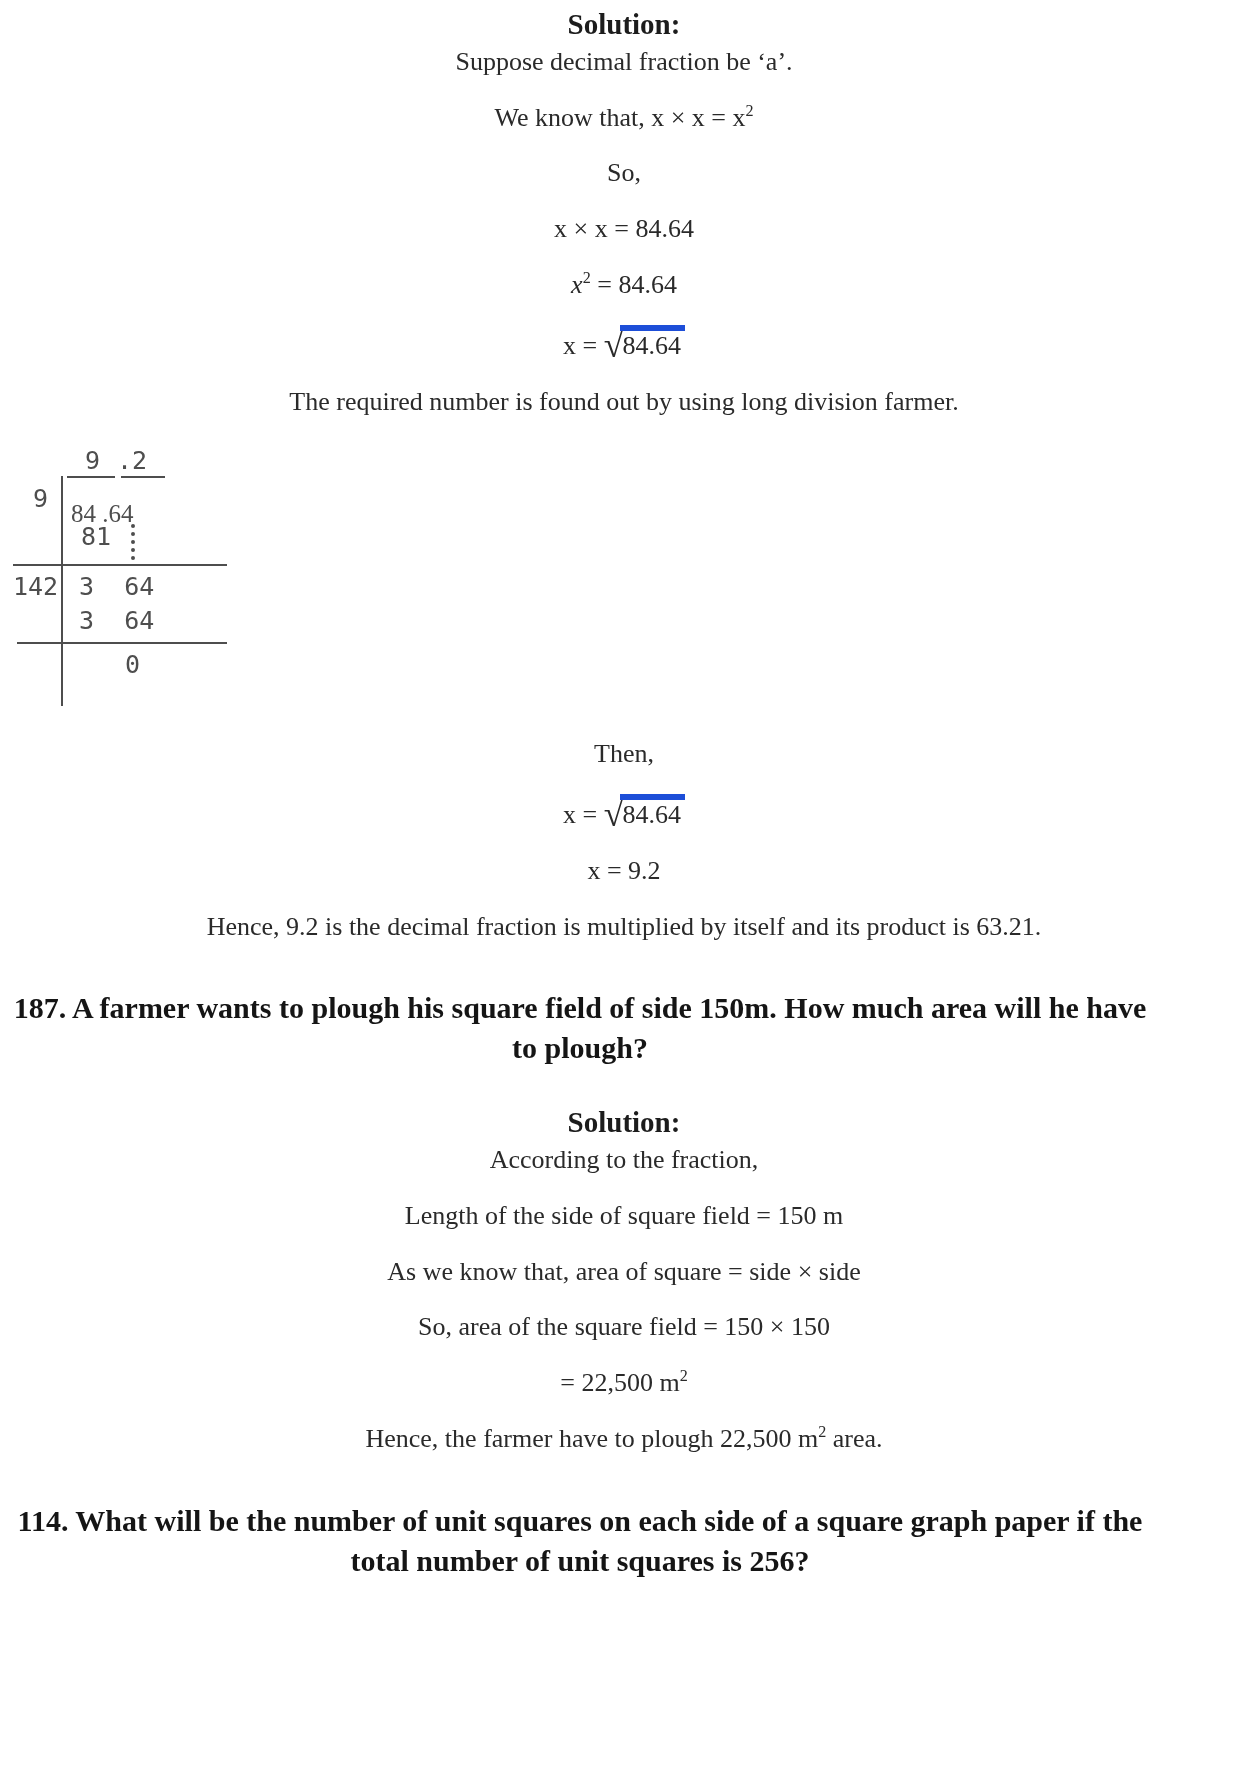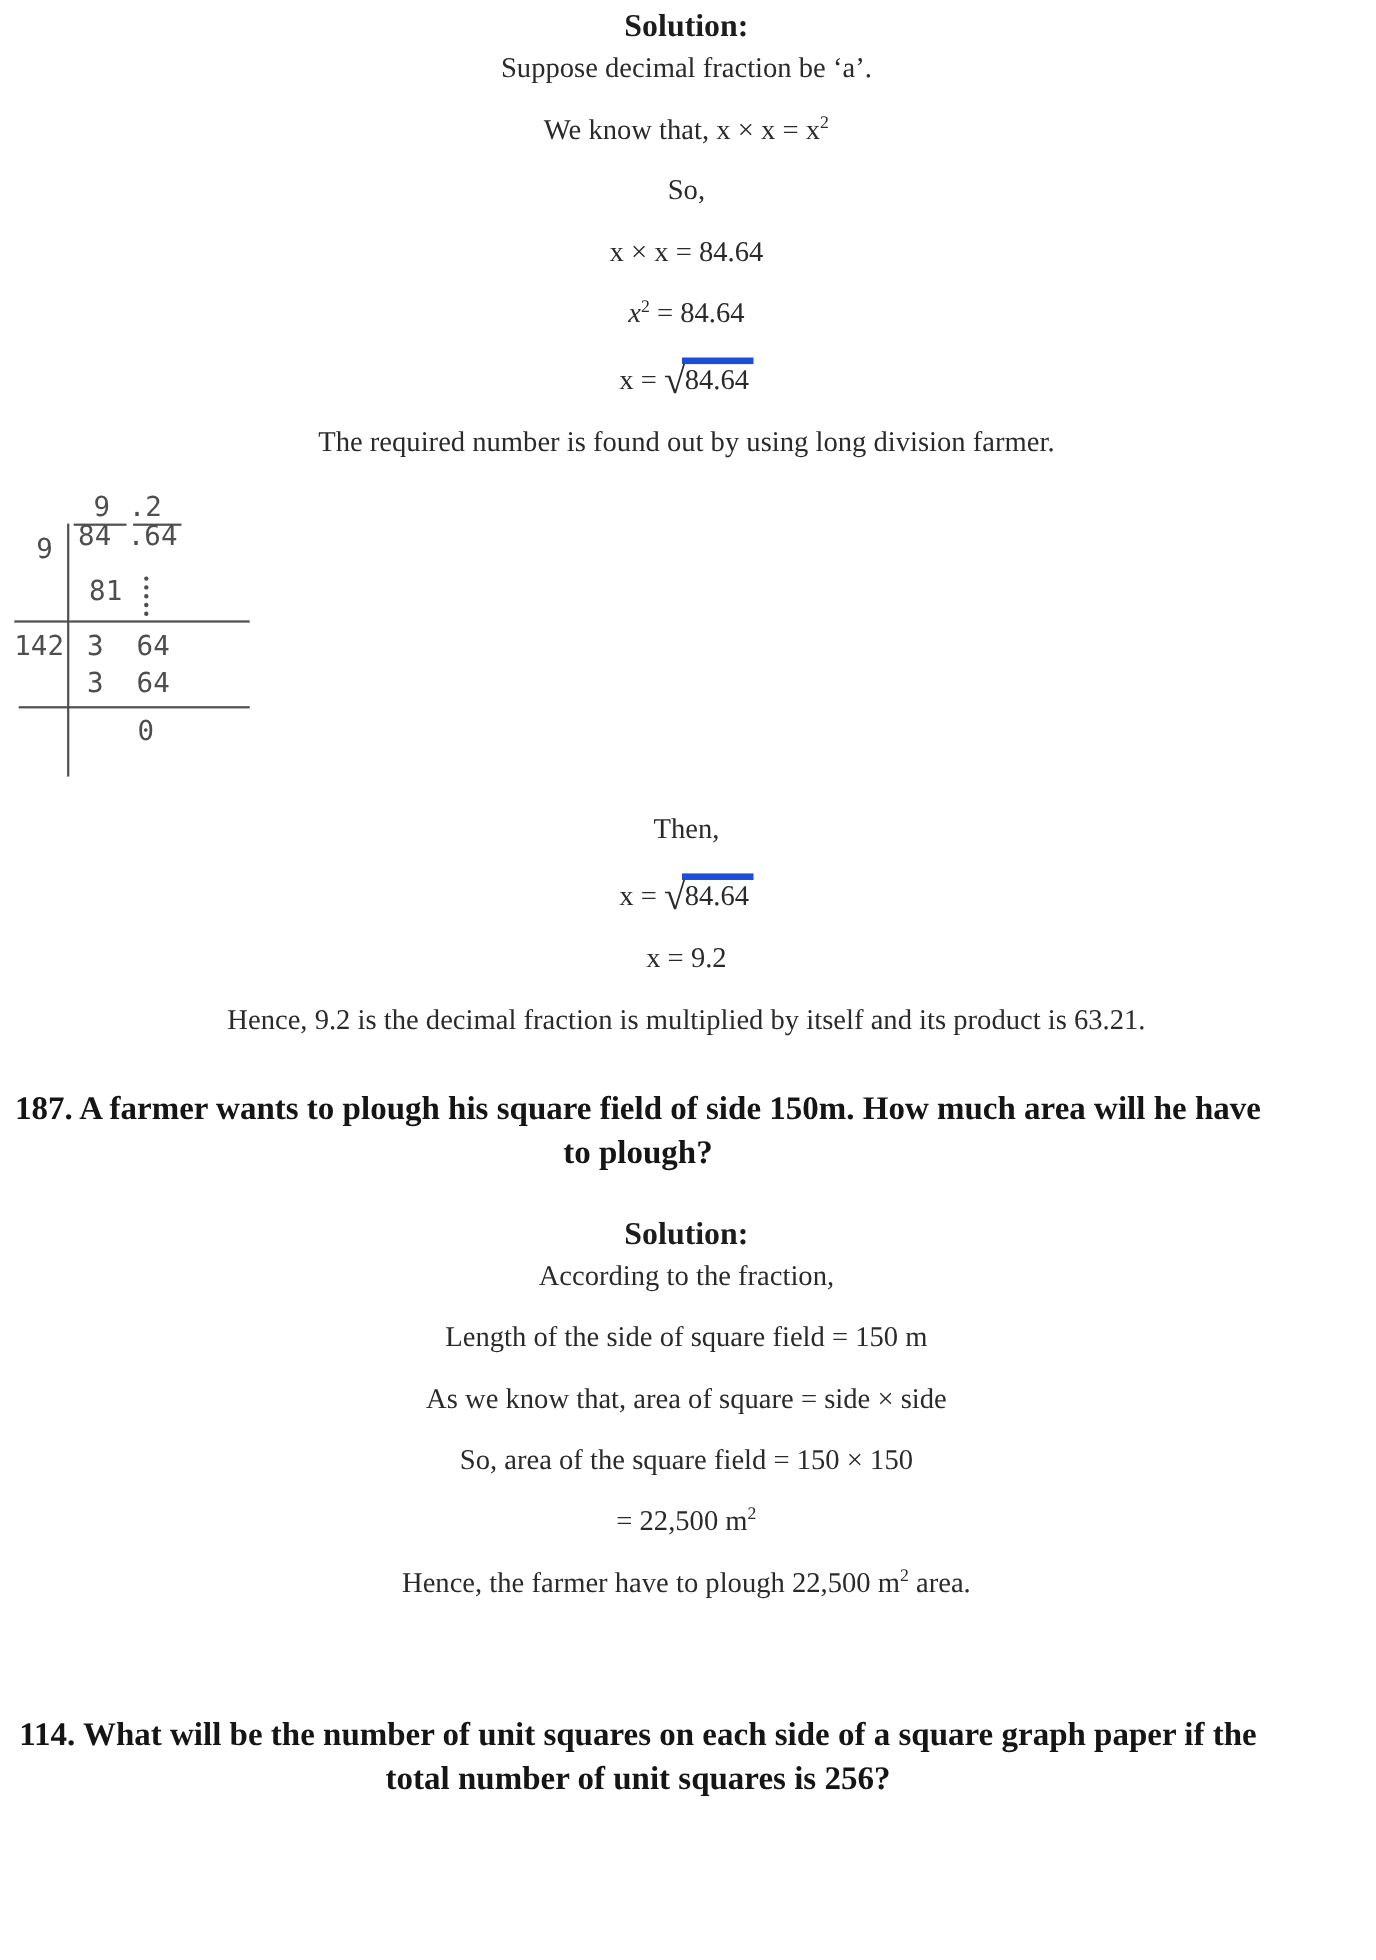--- a/index.html
+++ b/index.html
@@ -39,21 +39,21 @@
     margin-left: -1px;
     line-height: 1.05;
   }
 
   .q-heading {
     font-size: 30px; font-weight: bold; color: #151515;
     line-height: 1.33;
     max-width: 1150px;
     margin: 46px 0 0 0;
   }
-  .q-heading-114 { margin-top: 103px; }
+  .q-heading-114 { margin-top: 47px; }
 
   
   .division {
     position: relative;
     width: 270px; height: 268px;
     margin: 28px 0 0 8px;
     font-family: "DejaVu Sans Mono", monospace;
     font-size: 25px;
     color: #4e4e4e;
   }
@@ -62,21 +62,21 @@
   .dv-vline  { left: 48px;  top: 30px;  width: 2px;  height: 230px; }
   .dv-bar1   { left: 54px;  top: 30px;  width: 48px; height: 2px; }
   .dv-bar2   { left: 108px; top: 30px;  width: 44px; height: 2px; }
   .dv-hline1 { left: 0px;   top: 118px; width: 214px; height: 2px; }
   .dv-hline2 { left: 4px;   top: 196px; width: 210px; height: 2px; }
   .dv-dots   { position: absolute; left: 118px; top: 78px; height: 36px; width: 0;
                border-left: 4px dotted #4e4e4e; }
   .dv-q-int      { left: 72px;  top: 0px; }
   .dv-q-dec      { left: 104px; top: 0px; }
   .dv-divisor1   { left: 20px;  top: 38px; }
-  .dv-dividend   { left: 58px;  top: 26px; }
+  .dv-dividend   { left: 58px;  top: 54px; font-family: Liberation Serif, serif; }
   .dv-product1   { left: 68px;  top: 76px; }
   .dv-divisor2   { left: 0px;   top: 126px; }
   .dv-remainder  { left: 66px;  top: 126px; }
   .dv-product2   { left: 66px;  top: 160px; }
   .dv-zero       { left: 112px; top: 204px; }
 </style>
 </head>
 <body>
 
 <div class="page">

